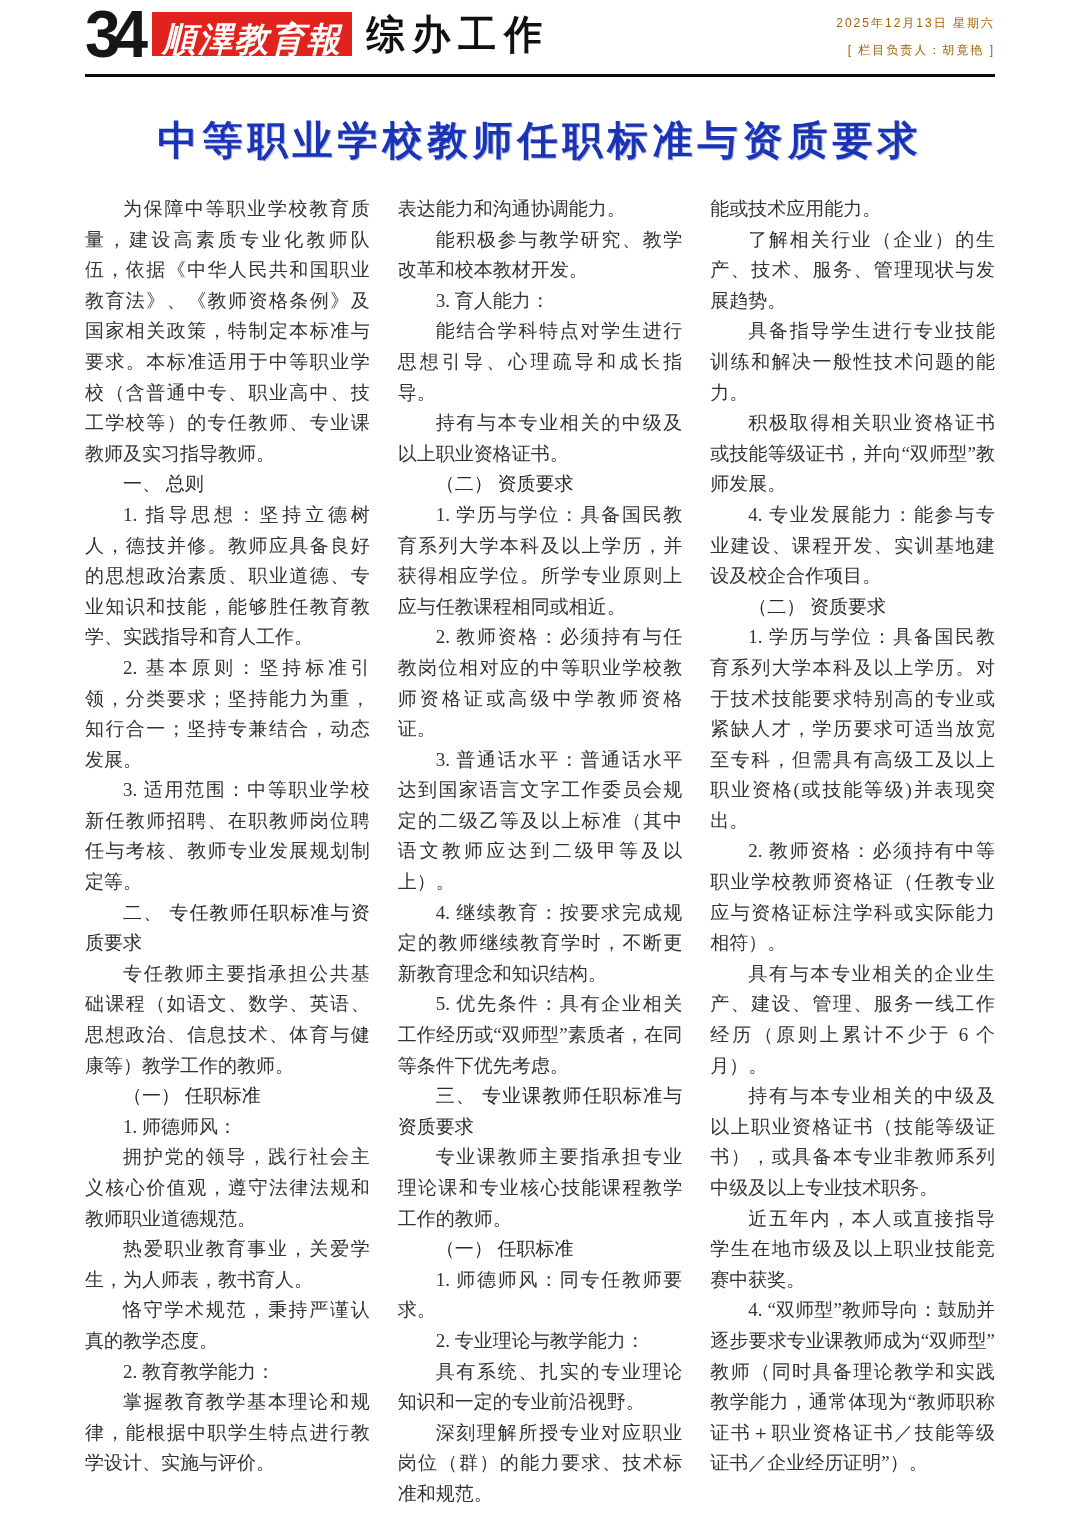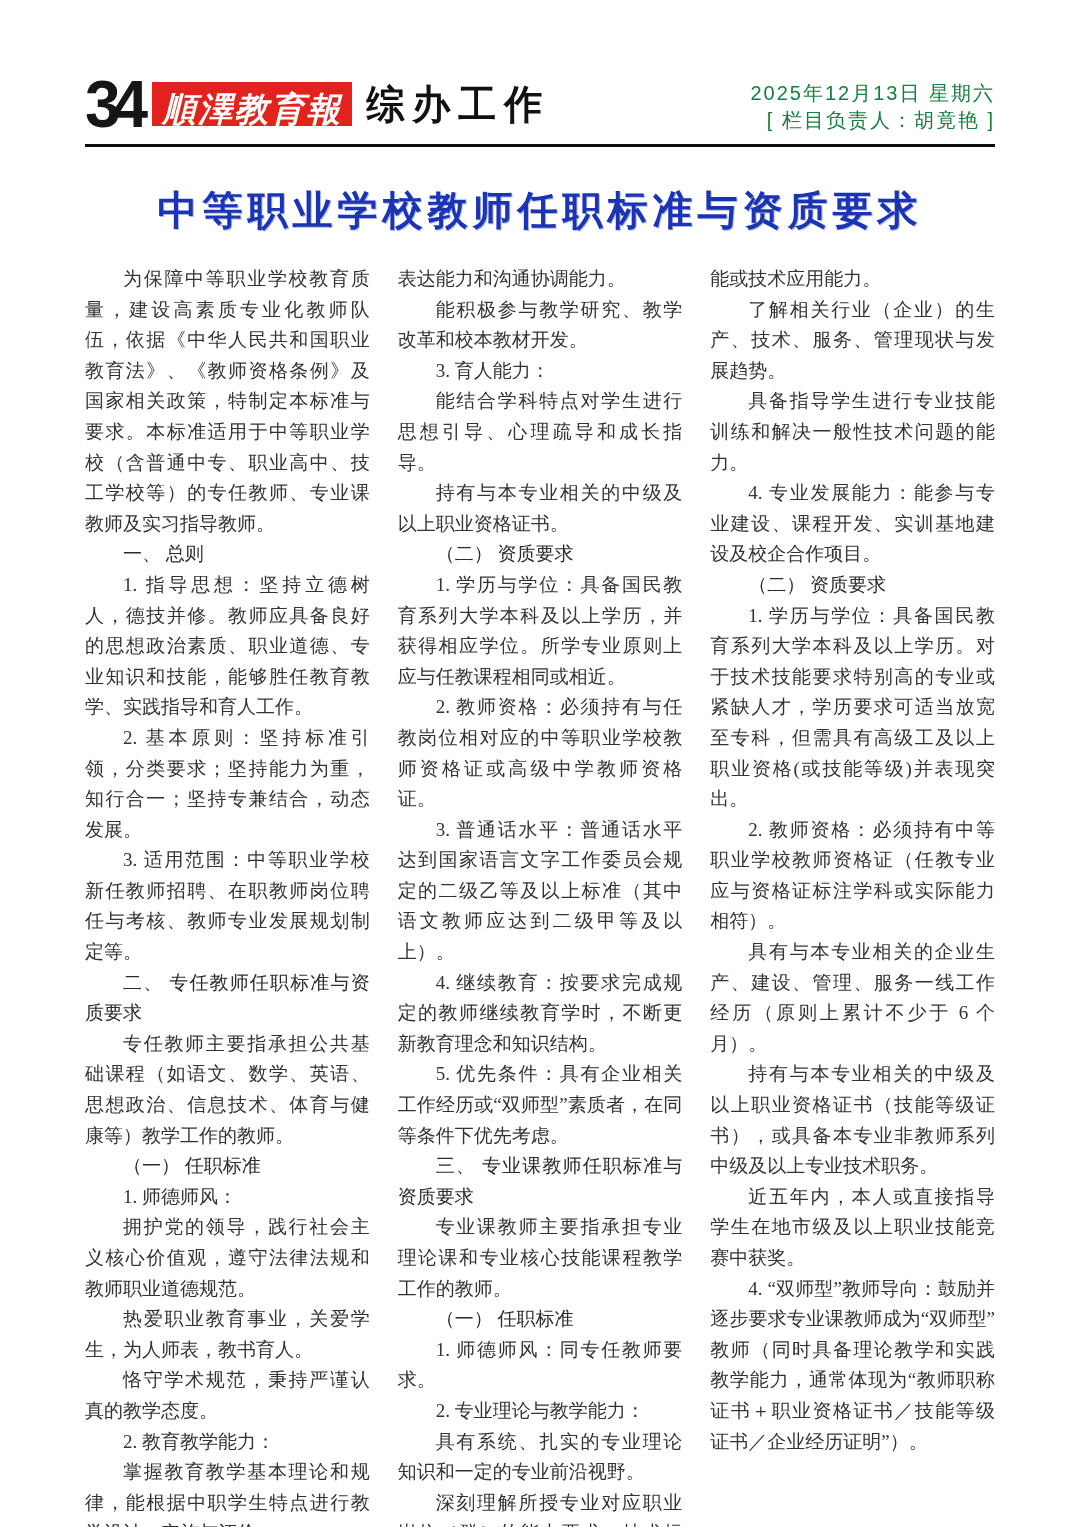--- a/index.html
+++ b/index.html
@@ -4,42 +4,42 @@
 <style>
   html,body{margin:0;padding:0;background:#ffffff;}
   body{
     width:1080px;height:1527px;position:relative;overflow:hidden;
     font-family:"Liberation Serif","DejaVu Serif",serif;
     color:#2e2e2e;
     --red:#e2221c;--blue:#1b34b5;
   }
   .page{padding:0 85px;}
   
-  .hdr{display:flex;align-items:flex-end;justify-content:space-between;margin-top:70px;height:66px;}
+  .hdr{display:flex;align-items:flex-end;justify-content:space-between;height:66px;}
   .hdr-left{display:flex;align-items:center;}
   .pageno{
     font-family:"Liberation Sans","DejaVu Sans",sans-serif;
     font-size:64px;font-weight:800;letter-spacing:-8px;line-height:1;
     color:#161616;margin-right:12px;transform:scaleY(1.05);
   }
   .masthead{
     background:var(--red);color:#ffffff;
     font-family:"DejaVu Serif","Liberation Serif",serif;
     font-style:italic;font-weight:700;
     font-size:34px;line-height:1;padding:10px 10px 0 10px;
     letter-spacing:2px;white-space:nowrap;
   }
   .section{
     font-family:"Liberation Sans","DejaVu Sans",sans-serif;
     font-size:38px;font-weight:800;letter-spacing:8px;
     color:#111;margin-left:14px;white-space:nowrap;transform:scaleY(1.05);
   }
   .hdr-right{
     font-family:"Liberation Sans","DejaVu Sans",sans-serif;
-    text-align:right;font-size:20px;line-height:27px;color:#15803d;
+    text-align:right;font-size:12px;line-height:27px;color:#a16207;
     letter-spacing:2px;padding-bottom:2px;white-space:nowrap;
   }
   .rule{border:none;border-top:3px solid #0d0d0d;margin:8px 0 0 0;}
   
   .title{
     text-align:center;color:var(--blue);
     font-size:40px;font-weight:700;letter-spacing:5px;
     margin:36px 0 26px 0;white-space:nowrap;
     text-shadow:1px 1px 0 rgba(27,52,181,.35);
   }
@@ -109,20 +109,21 @@
         <p class="para ind heading">（一） 任职标准</p>
         <p class="para ind">1. 师德师风：同专任教师要求。</p>
         <p class="para ind">2. 专业理论与教学能力：</p>
         <p class="para ind">具有系统、扎实的专业理论知识和一定的专业前沿视野。</p>
         <p class="para ind">深刻理解所授专业对应职业岗位（群）的能力要求、技术标准和规范。</p>
       </div>
     <div class="col">
         <p class="para">能或技术应用能力。</p>
         <p class="para ind">了解相关行业（企业）的生产、技术、服务、管理现状与发展趋势。</p>
         <p class="para ind">具备指导学生进行专业技能训练和解决一般性技术问题的能力。</p>
+        <p class="para ind">积极取得相关职业资格证书或技能等级证书，并向“双师型”教师发展。</p>
         <p class="para ind">4. 专业发展能力：能参与专业建设、课程开发、实训基地建设及校企合作项目。</p>
         <p class="para ind heading">（二） 资质要求</p>
         <p class="para ind">1. 学历与学位：具备国民教育系列大学本科及以上学历。对于技术技能要求特别高的专业或紧缺人才，学历要求可适当放宽至专科，但需具有高级工及以上职业资格(或技能等级)并表现突出。</p>
         <p class="para ind">2. 教师资格：必须持有中等职业学校教师资格证（任教专业应与资格证标注学科或实际能力相符）。</p>
         <p class="para ind">具有与本专业相关的企业生产、建设、管理、服务一线工作经历（原则上累计不少于 6 个月）。</p>
         <p class="para ind">持有与本专业相关的中级及以上职业资格证书（技能等级证书），或具备本专业非教师系列中级及以上专业技术职务。</p>
         <p class="para ind">近五年内，本人或直接指导学生在地市级及以上职业技能竞赛中获奖。</p>
         <p class="para ind">4. “双师型”教师导向：鼓励并逐步要求专业课教师成为“双师型”教师（同时具备理论教学和实践教学能力，通常体现为“教师职称证书＋职业资格证书／技能等级证书／企业经历证明”）。</p>
       </div>
   </div>

